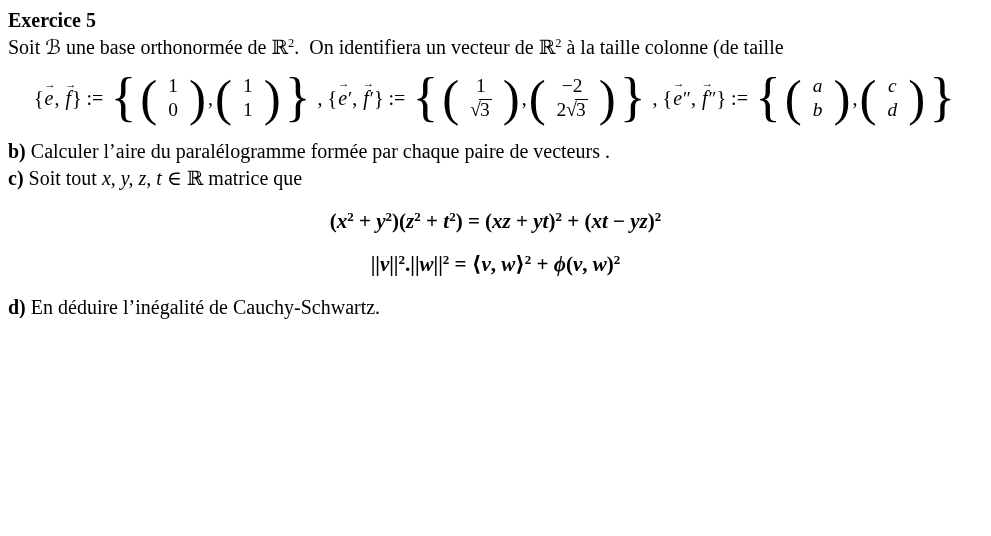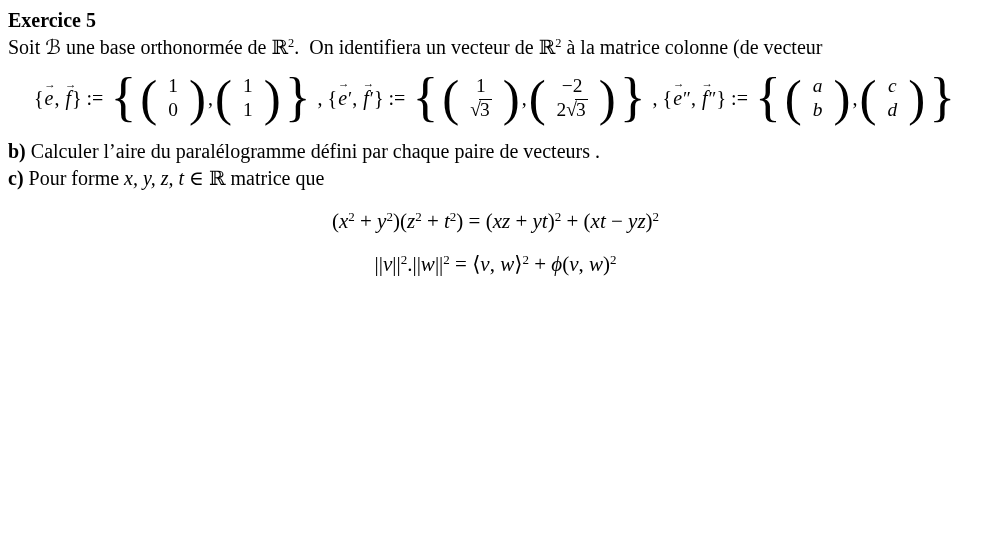--- a/index.html
+++ b/index.html
@@ -23,29 +23,29 @@
   .sqrt-sign{display:inline;}
   .sqrt-rad{display:inline-block;border-top:1.4px solid currentColor;padding:0 2px 0 1px;margin-left:-2px;line-height:1.05;}
   .tk-mat{display:inline-flex;align-items:center;margin:0 2px;vertical-align:middle;}
   .mat-paren{font-size:2.55em;line-height:0.85;font-weight:400;}
   .mat-col{display:flex;flex-direction:column;align-items:center;justify-content:center;padding:0 11px;line-height:1.25;font-size:0.97em;}
   .mat-row{display:block;text-align:center;white-space:nowrap;}
   .tk-brace{font-size:2.7em;line-height:0.85;margin:0 2px;}
   .display-eq{text-align:center;}
   .eq-pairs{margin:13px 0 15px 0;}
   .eq-flex{display:inline-flex;align-items:center;white-space:nowrap;line-height:1.1;}
-  .eq-block{margin:16px 0 16px 0;font-size:21px;}
+  .eq-block{margin:16px 0 16px 0;font-size:21px;font-weight:bold;}
   .eq-inline{display:inline;white-space:nowrap;}
 </style>
 </head>
 <body>
 
 <div class="page">
   <div class="line"><span class="tk-b">Exercice 5</span></div>
-  <div class="line"><span class="tk-txt">Soit </span><span class="tk-scr">ℬ</span><span class="tk-txt"> une base orthonormée de </span><span class="tk-txt">ℝ</span><span class="tk-sup">2</span><span class="tk-txt">.  On identifiera un vecteur de </span><span class="tk-txt">ℝ</span><span class="tk-sup">2</span><span class="tk-txt"> à la matrice colonne (de vecteur</span></div>
+  <div class="line"><span class="tk-txt">Soit </span><span class="tk-scr">ℬ</span><span class="tk-txt"> une base orthonormée de </span><span class="tk-txt">ℝ</span><span class="tk-sup">2</span><span class="tk-txt">.  On identifiera un vecteur de </span><span class="tk-txt">ℝ</span><span class="tk-sup">2</span><span class="tk-txt"> à la taille colonne (de taille</span></div>
 
   <div class="display-eq eq-pairs">
     <span class="eq-flex">
         <span class="tk-txt">{</span>
         <span class="tk-vecwrap"><span class="tk-vec"><span class="vec-arrow">→</span><span class="vec-base">e</span></span></span>
         <span class="tk-txt">, </span>
         <span class="tk-vecwrap"><span class="tk-vec"><span class="vec-arrow">→</span><span class="vec-base">f</span></span></span>
         <span class="tk-txt">} := </span>
         <span class="tk-brace">{</span>
         <span class="tk-mat">
@@ -110,25 +110,26 @@
           <span class="mat-col">
             <span class="mat-row"><span class="tk-it">c</span></span>
             <span class="mat-row"><span class="tk-it">d</span></span>
           </span>
           <span class="mat-paren">)</span>
         </span>
         <span class="tk-brace">}</span>
       </span>
   </div>
 
-  <div class="line"><span class="tk-b">b)</span><span class="tk-txt"> Calculer l’aire du paralélogramme défini par chaque paire de vecteurs .</span></div>
-  <div class="line"><span class="tk-b">c)</span><span class="tk-txt"> Pour forme </span><span class="tk-it">x, y, z, t</span><span class="tk-txt"> ∈ ℝ matrice que</span></div>
+  <div class="line"><span class="tk-b">b)</span><span class="tk-txt"> Calculer l’aire du paralélogramme formée par chaque paire de vecteurs .</span></div>
+  <div class="line"><span class="tk-b">c)</span><span class="tk-txt"> Soit tout </span><span class="tk-it">x, y, z, t</span><span class="tk-txt"> ∈ ℝ matrice que</span></div>
 
   <div class="display-eq eq-block">
     <span class="eq-inline"><span class="tk-txt">(</span><span class="tk-it">x</span><span class="tk-sup">2</span><span class="tk-txt"> + </span><span class="tk-it">y</span><span class="tk-sup">2</span><span class="tk-txt">)(</span><span class="tk-it">z</span><span class="tk-sup">2</span><span class="tk-txt"> + </span><span class="tk-it">t</span><span class="tk-sup">2</span><span class="tk-txt">) = (</span><span class="tk-it">xz</span><span class="tk-txt"> + </span><span class="tk-it">yt</span><span class="tk-txt">)</span><span class="tk-sup">2</span><span class="tk-txt"> + (</span><span class="tk-it">xt</span><span class="tk-txt"> − </span><span class="tk-it">yz</span><span class="tk-txt">)</span><span class="tk-sup">2</span></span>
   </div>
 
 
   <div class="display-eq eq-block">
     <span class="eq-inline"><span class="tk-txt">||</span><span class="tk-it">v</span><span class="tk-txt">||</span><span class="tk-sup">2</span><span class="tk-txt">.</span><span class="tk-txt">||</span><span class="tk-it">w</span><span class="tk-txt">||</span><span class="tk-sup">2</span><span class="tk-txt"> = ⟨</span><span class="tk-it">v</span><span class="tk-txt">, </span><span class="tk-it">w</span><span class="tk-txt">⟩</span><span class="tk-sup">2</span><span class="tk-txt"> + </span><span class="tk-it">ϕ</span><span class="tk-txt">(</span><span class="tk-it">v</span><span class="tk-txt">, </span><span class="tk-it">w</span><span class="tk-txt">)</span><span class="tk-sup">2</span></span>
   </div>
 
+  <div class="line"><span class="tk-b">d)</span><span class="tk-txt"> En déduire l’inégalité de Cauchy-Schwartz.</span></div>
 </div>
 
 </body></html>

